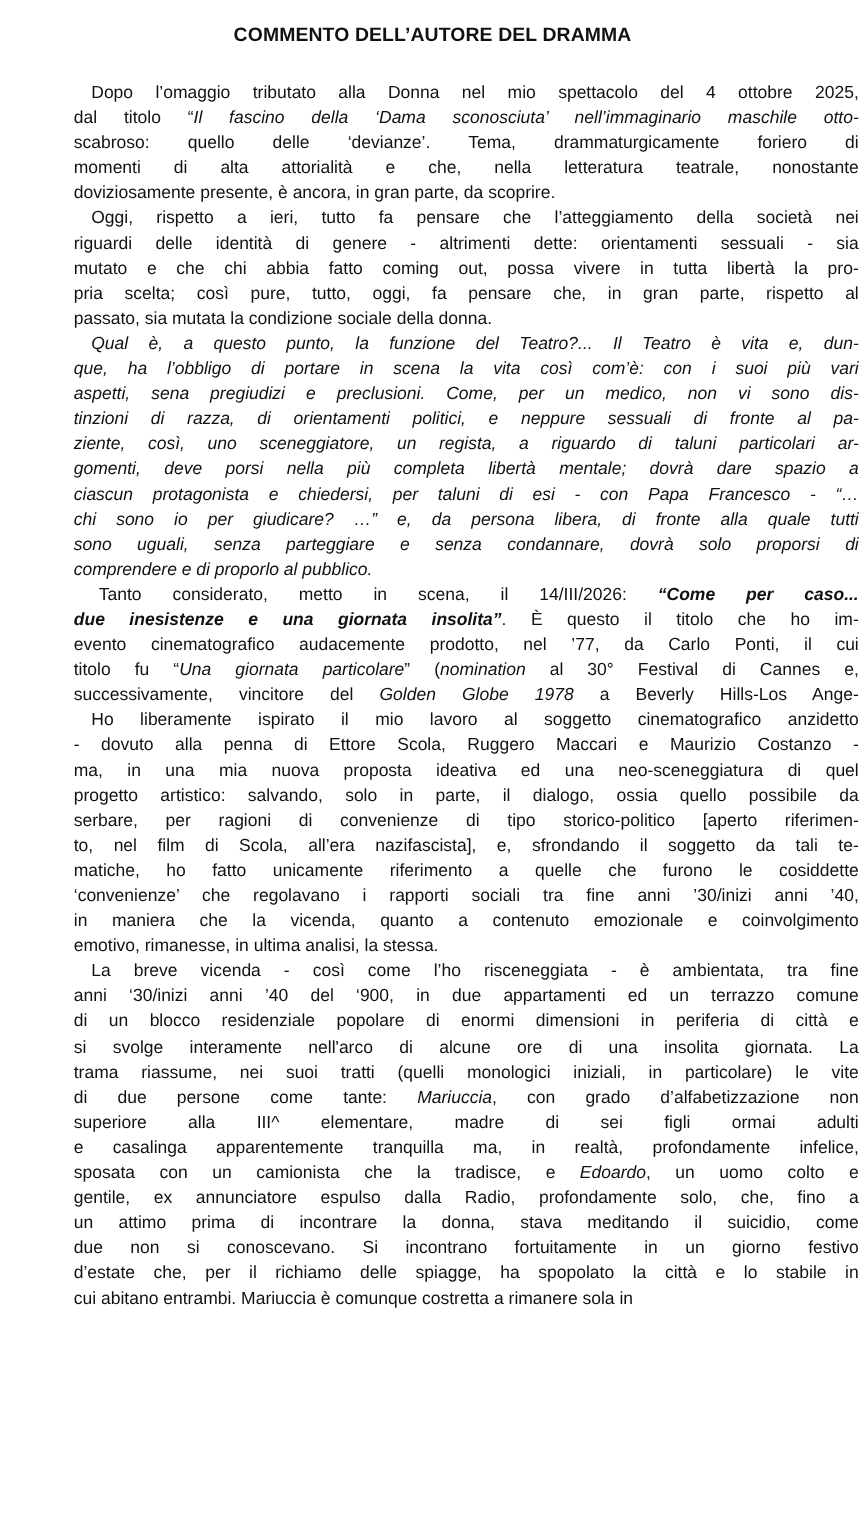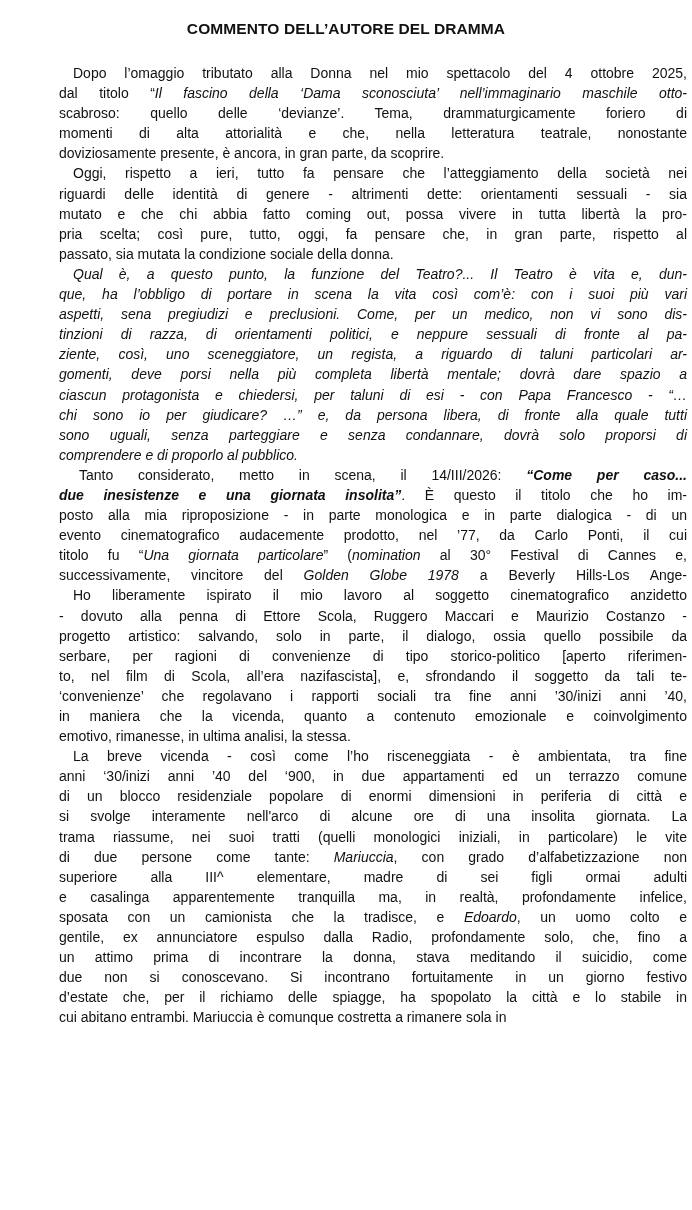--- a/index.html
+++ b/index.html
@@ -52,31 +52,32 @@
         <span class="ln"><span class="it">ziente, così, uno sceneggiatore, un regista, a riguardo di taluni particolari ar-</span></span>
         <span class="ln"><span class="it">gomenti, deve porsi nella più completa libertà mentale; dovrà dare spazio a</span></span>
         <span class="ln"><span class="it">ciascun protagonista e chiedersi, per taluni di esi - con Papa Francesco - “…</span></span>
         <span class="ln"><span class="it">chi sono io per giudicare? …” e, da persona libera, di fronte alla quale tutti</span></span>
         <span class="ln"><span class="it">sono uguali, senza parteggiare e senza condannare, dovrà solo proporsi di</span></span>
         <span class="ln last"><span class="it">comprendere e di proporlo al pubblico.</span></span>
       </div>
       <div>
         <span class="ln ind2"><span>Tanto considerato, metto in scena, il 14/III/2026: </span><span class="bi">“Come per caso...</span></span>
         <span class="ln"><span class="bi">due inesistenze e una giornata insolita”</span><span>. È questo il titolo che ho im-</span></span>
-        <span class="ln"><span>posto alla mia riproposizione - in parte monologica e in parte dialogica - di un</span></span>
         <span class="ln"><span>evento cinematografico audacemente prodotto, nel ’77, da Carlo Ponti, il cui</span></span>
         <span class="ln"><span>titolo fu “</span><span class="it">Una giornata particolare</span><span>” (</span><span class="it">nomination</span><span> al 30° Festival di Cannes e,</span></span>
         <span class="ln"><span>successivamente, vincitore del </span><span class="it">Golden Globe 1978</span><span> a Beverly Hills-Los Ange-</span></span>
       </div>
       <div>
         <span class="ln ind"><span>Ho liberamente ispirato il mio lavoro al soggetto cinematografico anzidetto</span></span>
         <span class="ln"><span>- dovuto alla penna di Ettore Scola, Ruggero Maccari e Maurizio Costanzo -</span></span>
+        <span class="ln"><span>ma, in una mia nuova proposta ideativa ed una neo-sceneggiatura di quel</span></span>
         <span class="ln"><span>progetto artistico: salvando, solo in parte, il dialogo, ossia quello possibile da</span></span>
         <span class="ln"><span>serbare, per ragioni di convenienze di tipo storico-politico [aperto riferimen-</span></span>
         <span class="ln"><span>to, nel film di Scola, all’era nazifascista], e, sfrondando il soggetto da tali te-</span></span>
+        <span class="ln"><span>matiche, ho fatto unicamente riferimento a quelle che furono le cosiddette</span></span>
         <span class="ln"><span>‘convenienze’ che regolavano i rapporti sociali tra fine anni ’30/inizi anni ’40,</span></span>
         <span class="ln"><span>in maniera che la vicenda, quanto a contenuto emozionale e coinvolgimento</span></span>
         <span class="ln last"><span>emotivo, rimanesse, in ultima analisi, la stessa.</span></span>
       </div>
       <div>
         <span class="ln ind"><span>La breve vicenda - così come l’ho risceneggiata - è ambientata, tra fine</span></span>
         <span class="ln"><span>anni ‘30/inizi anni ’40 del ‘900, in due appartamenti ed un terrazzo comune</span></span>
         <span class="ln"><span>di un blocco residenziale popolare di enormi dimensioni in periferia di città e</span></span>
         <span class="ln"><span>si svolge interamente nell'arco di alcune ore di una insolita giornata. La</span></span>
         <span class="ln"><span>trama riassume, nei suoi tratti (quelli monologici iniziali, in particolare) le vite</span></span>

